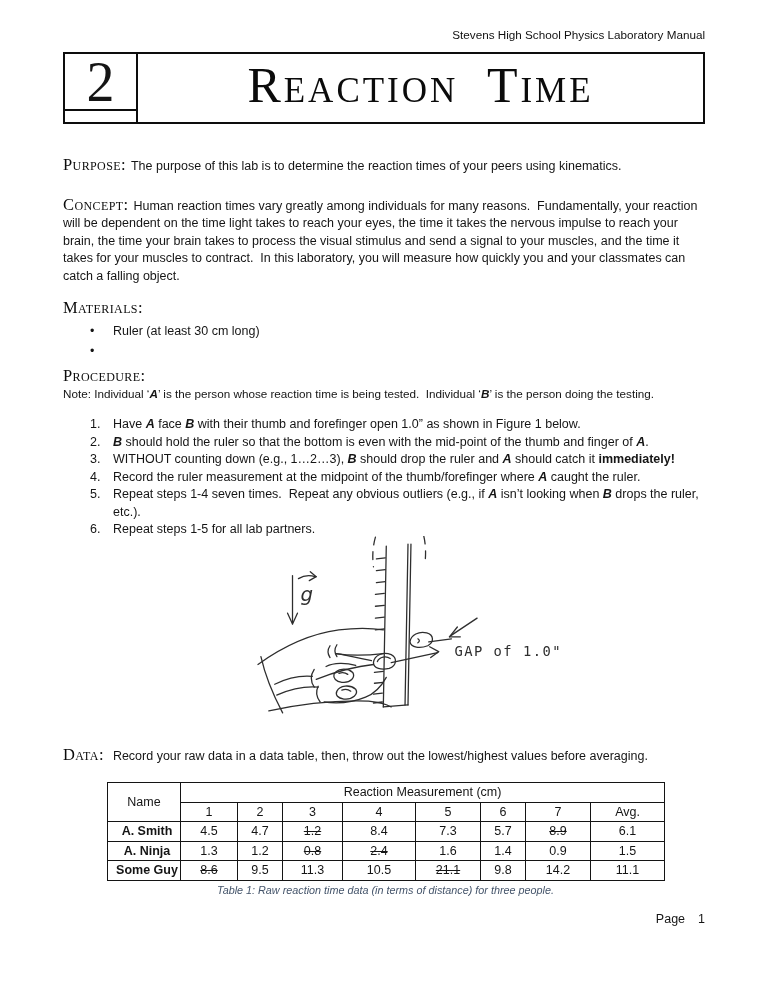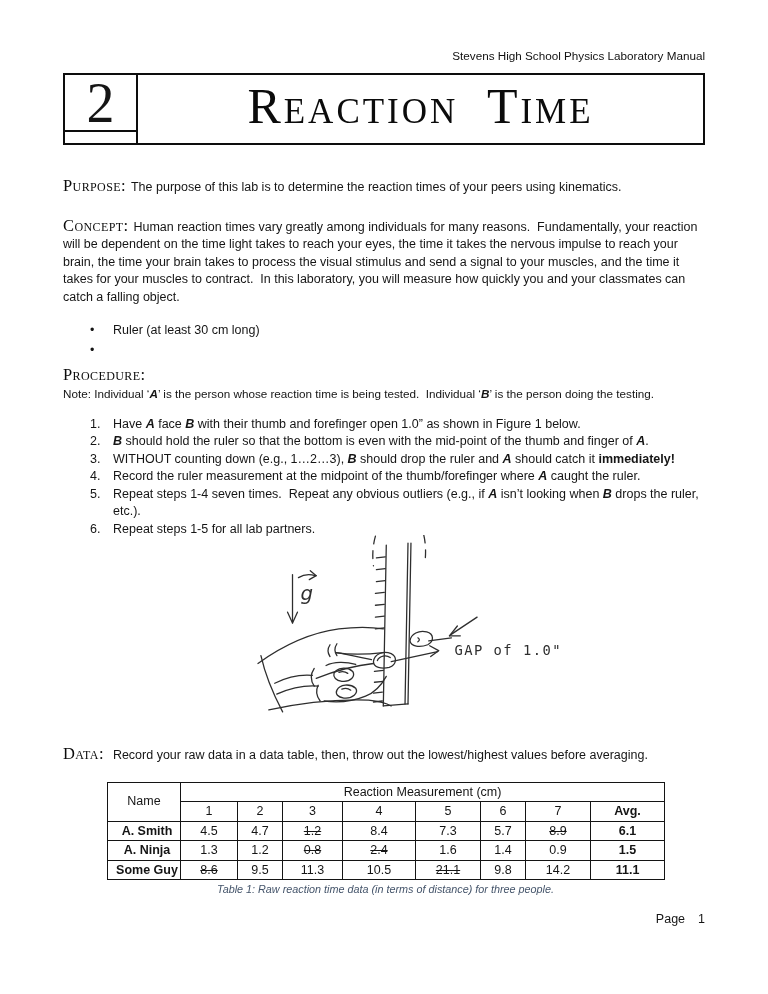--- a/index.html
+++ b/index.html
@@ -1,21 +1,21 @@
 <!DOCTYPE html>
 <html><head>
 <meta charset="utf-8">
 <style>
   * { margin:0; padding:0; box-sizing:border-box; }
   html,body { background:#ffffff; }
   .page {
     position:relative; width:768px; height:994px; background:#fff; overflow:hidden;
     color:#151515; font-family:"Liberation Sans",sans-serif; font-size:12.5px; line-height:17.5px;
   }
-  .content { padding:49px 63px 0 63px; }
+  .content { padding:28px 63px 0 63px; }
   .manual-header { text-align:right; font-size:11.7px; line-height:13px; color:#111; }
 
   .title-box { position:relative; margin-top:11px; height:72px; border:2px solid #0d0d0d; }
   .num-cell  { position:absolute; top:0; left:0; bottom:0; width:73px; border-right:2px solid #0d0d0d; }
   .num-inner { position:absolute; top:0; left:0; width:71px; height:57px; border-bottom:2px solid #0d0d0d;
                display:flex; align-items:center; justify-content:center;
                font-family:"Liberation Serif",serif; font-size:56px; line-height:1; }
   .title-text{ position:absolute; left:73px; right:0; top:0; bottom:4px;
                display:flex; align-items:center; justify-content:center;
                font-family:Liberation Serif, serif; font-variant:small-caps;
@@ -43,21 +43,21 @@
   .step-text { flex:1; white-space:pre-wrap; }
 
   .fig-svg { display:block; margin:-3px 0 0 192px; }
   .caption { text-align:center; font-style:italic; font-size:10.8px; line-height:13px;
              color:#44546A; white-space:pre-wrap; }
 
   .lab-table { margin:17px 0 0 44px; border-collapse:collapse; table-layout:fixed; width:557px; }
   .lab-table td { border:1.5px solid #141414; text-align:center; padding:1px 2px;
                   line-height:16.5px; }
   .name-cell { font-weight:bold; text-align:right; padding-left:8px !important; }
-  .avg-cell, .avg-head { font-weight:bold; }
+  .avg-cell, .avg-head { font-weight:normal; }
   .struck { text-decoration:line-through; text-decoration-thickness:1.3px; }
   .table-caption { width:557px; margin-left:44px; margin-top:3px; }
 
   .page-footer { position:absolute; top:911px; right:63px; font-size:12.5px; }
   .page-footer .num { margin-left:13px; }
 </style>
 </head>
 <body>
 
 <div class="page">
@@ -69,20 +69,21 @@
       <div class="num-cell"></div>
       <div class="num-inner">2</div>
       <div class="title-text">Reaction Time</div>
     </div>
 
     <div class="purpose-row para"><span class="sec-head">Purpose:</span><span>The purpose of this lab is to determine the reaction times of your peers using kinematics.</span></div>
 
     <div class="concept-row para"><span class="sec-head">Concept:</span><span>Human reaction times vary greatly among individuals for many reasons.  Fundamentally, your reaction will be dependent on the time light takes to reach your eyes, the time it takes the nervous impulse to reach your brain, the time your brain takes to process the visual stimulus and send a signal to your muscles, and the time it takes for your muscles to contract.  In this laboratory, you will measure how quickly you and your classmates can catch a falling object.</span></div>
 
     <div class="materials-row">
+      <div><span class="sec-head">Materials:</span></div>
       <div class="bullets">
         <div class="bullet-row">
             <span class="bullet-marker">•</span>
             <span>Ruler (at least 30 cm long)</span>
           </div>
         <div class="bullet-row">
             <span class="bullet-marker">•</span>
           </div>
       </div>
     </div>

